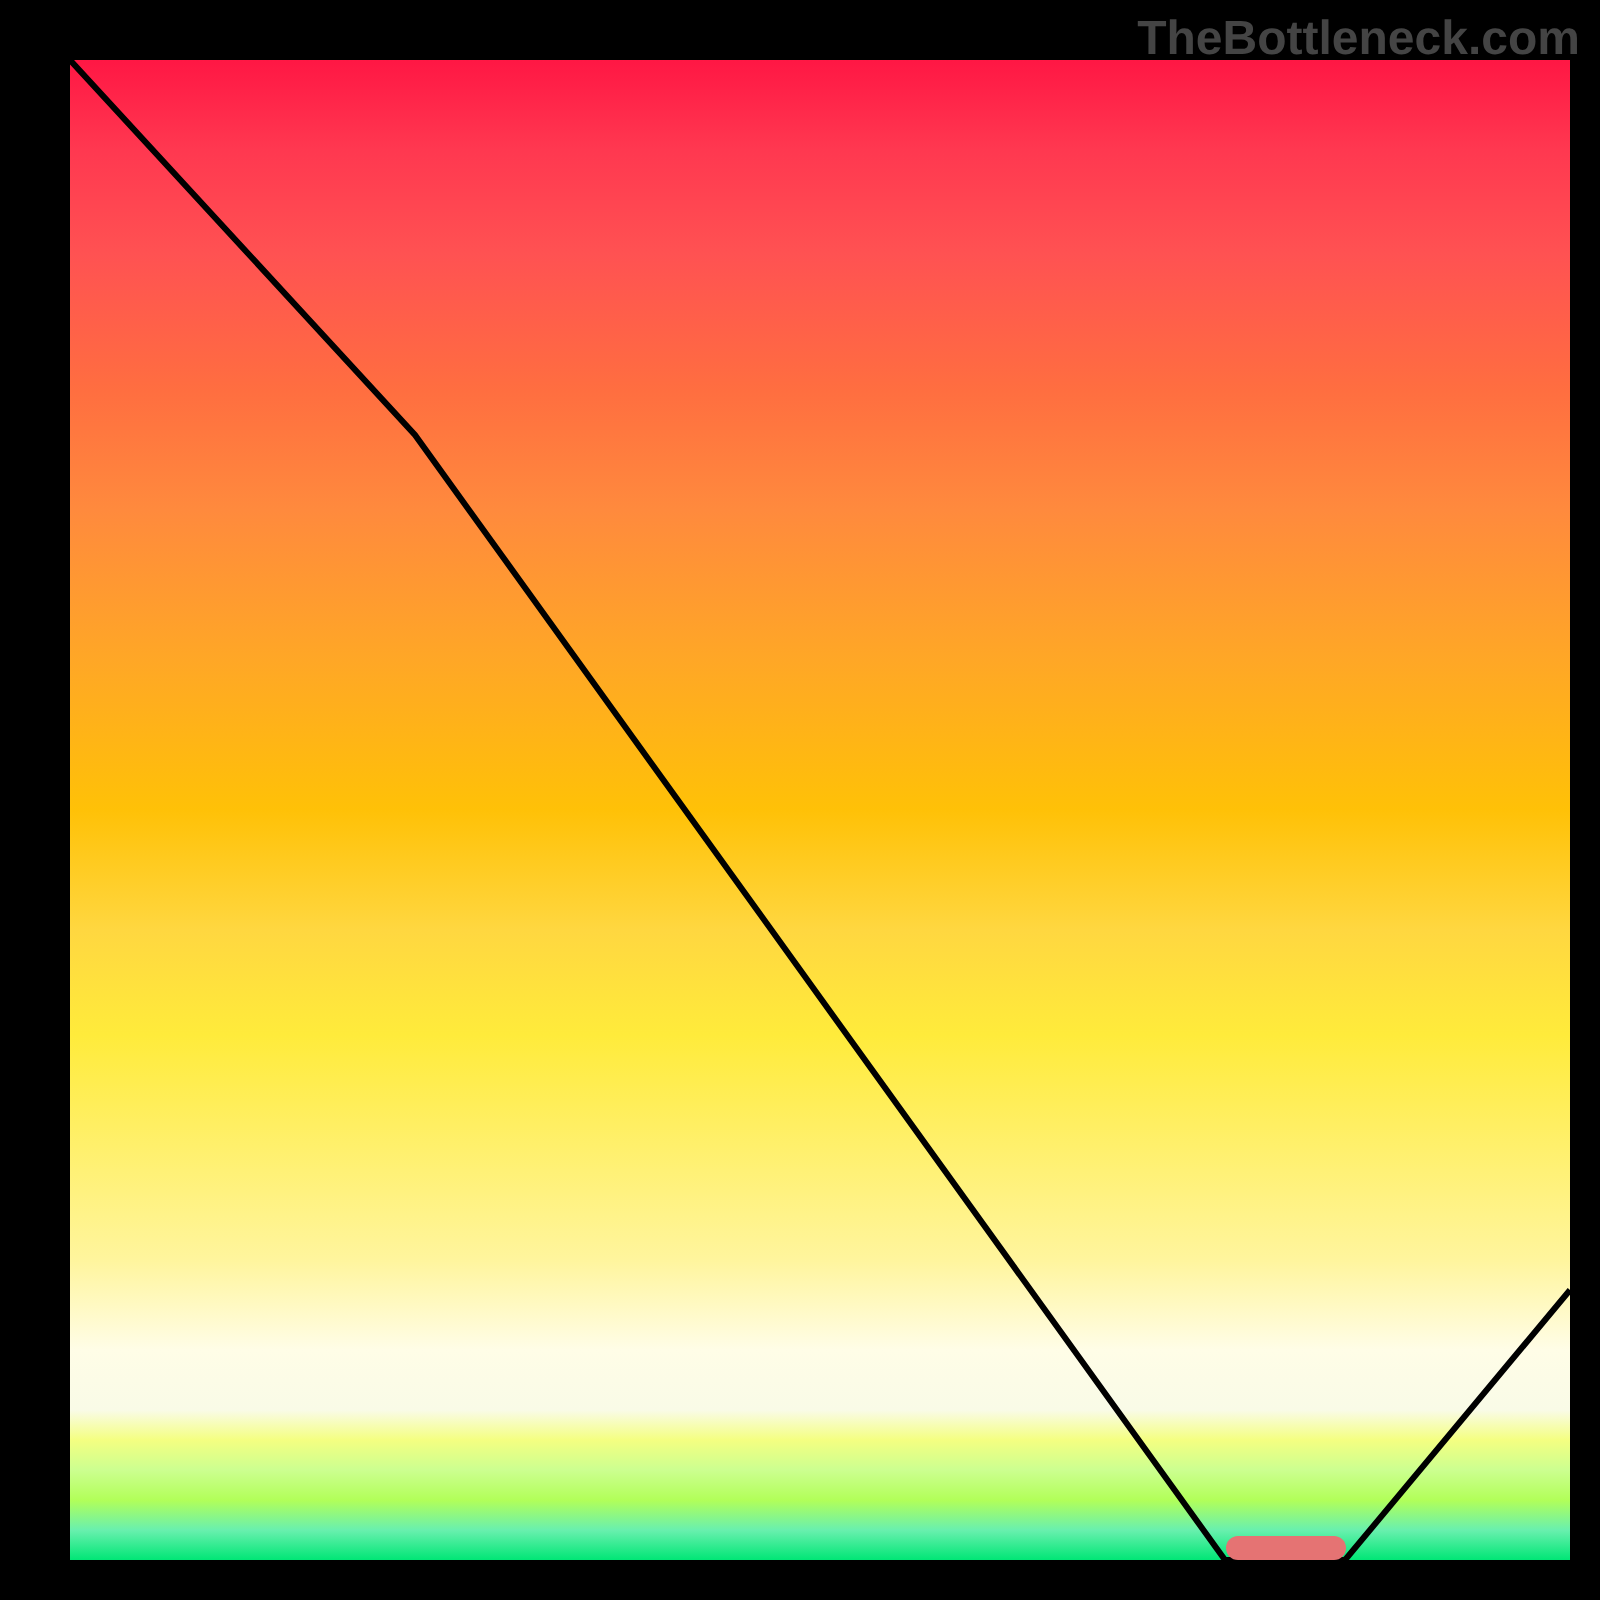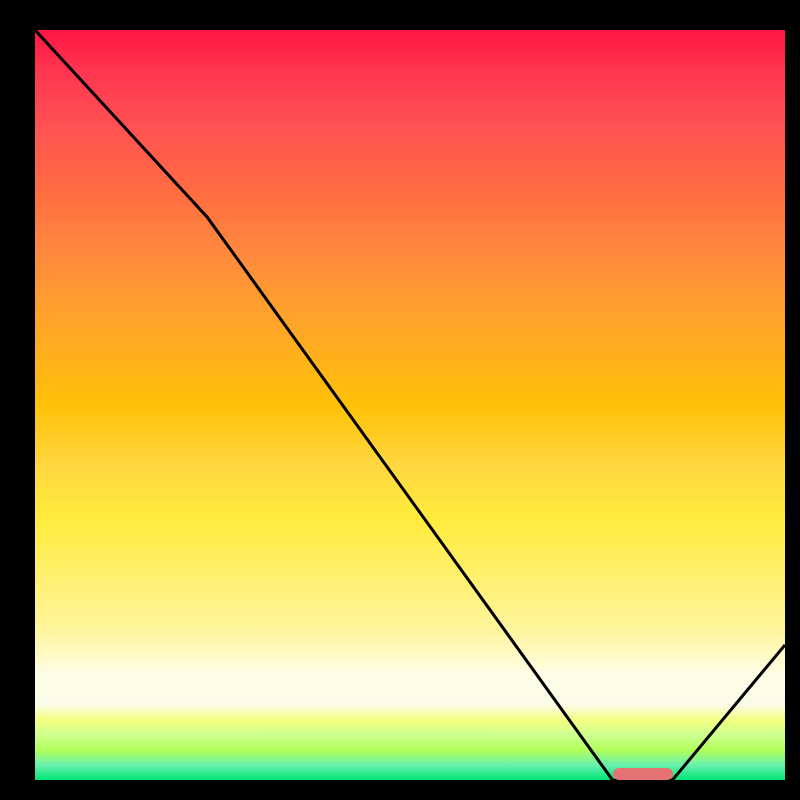--- a/index.html
+++ b/index.html
@@ -67,19 +67,20 @@
     position: absolute;
     height: 12px;
     background: #e57373;
     border-radius: 6px;
   }
 </style>
 </head>
 <body>
 
 <div class="chart-container">
+  <div class="watermark">TheBottleneck.com</div>
   <div class="plot-area">
     <svg class="curve" viewBox="0 0 750 750" preserveAspectRatio="none">
       <path d="M0.0 0.0 L172.5 187.5 L577.5 750.0 L637.5 750.0 L750.0 615.0" fill="none" stroke="#000" stroke-width="3"></path>
     </svg>
     <div class="marker" style="left: 577.5px; width: 60px; top: 738px; background: rgb(229, 115, 115);"></div>
   </div>
 </div>
 
 </body></html>

